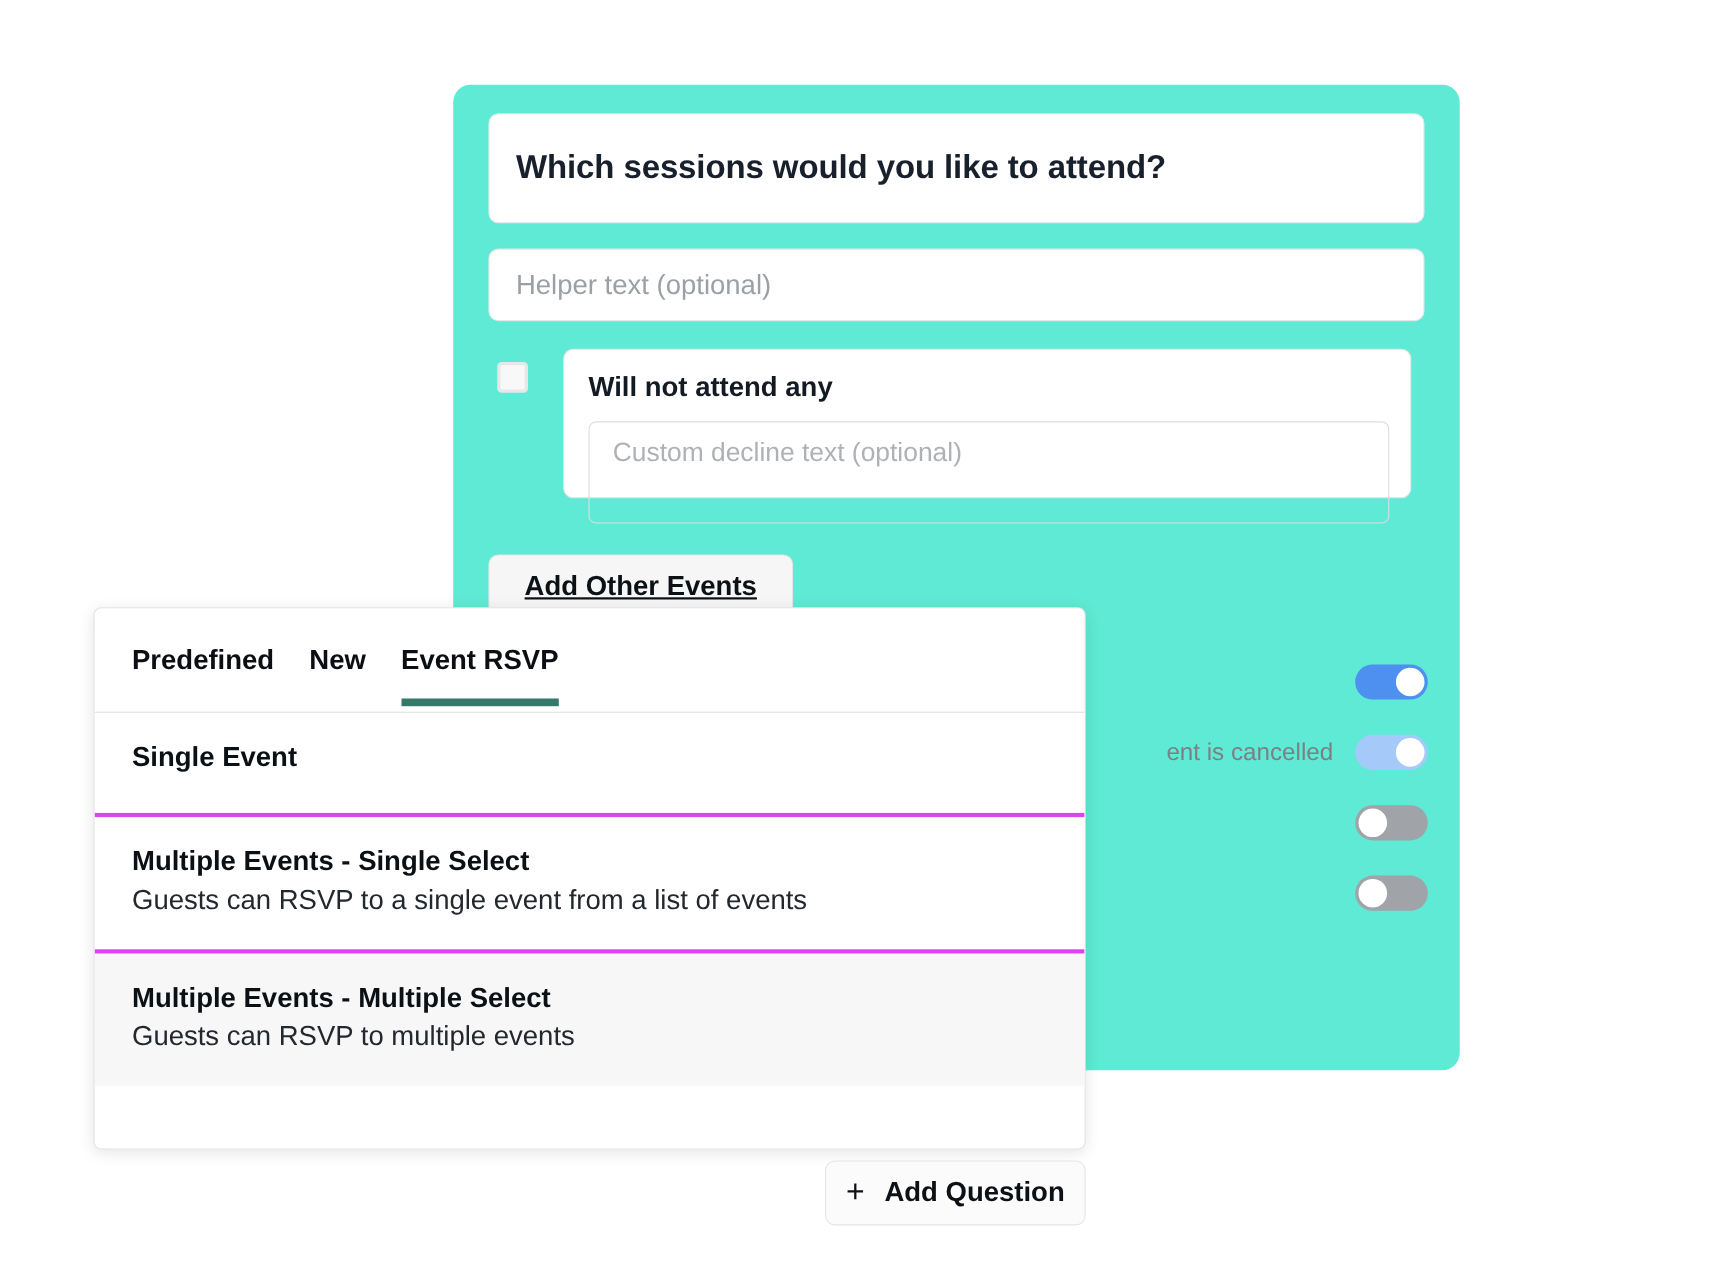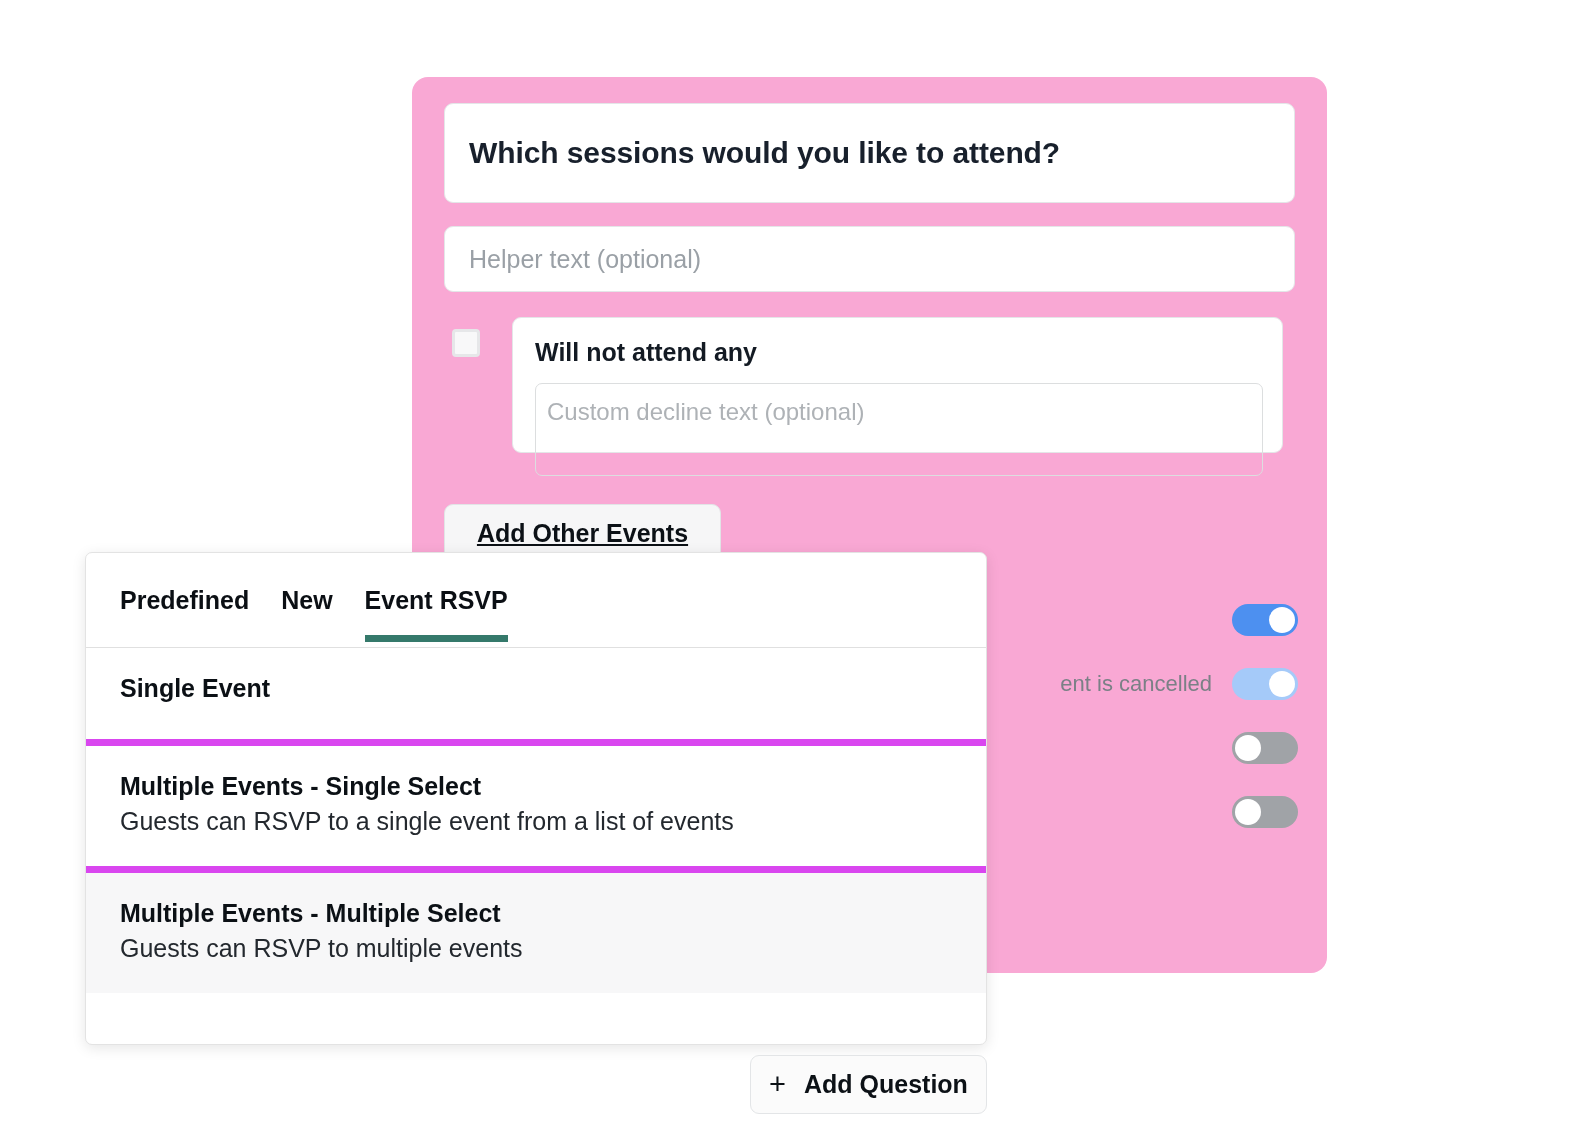--- a/index.html
+++ b/index.html
@@ -19,21 +19,21 @@
     background: #ffffff;
   }
 
   
   .question-card {
     position: absolute;
     left: 412px;
     top: 77px;
     width: 915px;
     height: 896px;
-    background: #f9a8d4;
+    background: #5eead4;
     border-radius: 16px;
   }
 
   .field-box {
     position: absolute;
     background: #ffffff;
     border: 1px solid #e4e6e8;
     border-radius: 9px;
   }
 
@@ -100,21 +100,21 @@
     font-size: 25px;
     font-weight: bold;
     color: #131a23;
   }
   .decline-input {
     margin-top: 16px;
     width: 728px;
     height: 93px;
     border: 1px solid #dcdedf;
     border-radius: 7px;
-    padding: 14px 11px;
+    padding: 14px 21px;
   }
   .decline-placeholder {
     font-size: 24px;
     color: #aeb2b6;
   }
 
   .add-other-btn {
     position: absolute;
     left: 444px;
     top: 504px;
@@ -217,21 +217,21 @@
     position: absolute;
     left: 0;
     right: 0;
     bottom: 6px;
     height: 7px;
     background: #35796b;
   }
 
   .option-item {
     padding: 26px 34px 30px 34px;
-    border-bottom: 7px solid #d946ef;
+    border-bottom: 4px solid #d946ef;
     cursor: pointer;
     background: #ffffff;
   }
   .option-item.hovered { background: #f7f7f8; }
   .option-item:last-child { border-bottom: none; }
   .option-title {
     font-size: 25px;
     font-weight: bold;
     color: #0b1015;
     margin-bottom: 6px;

